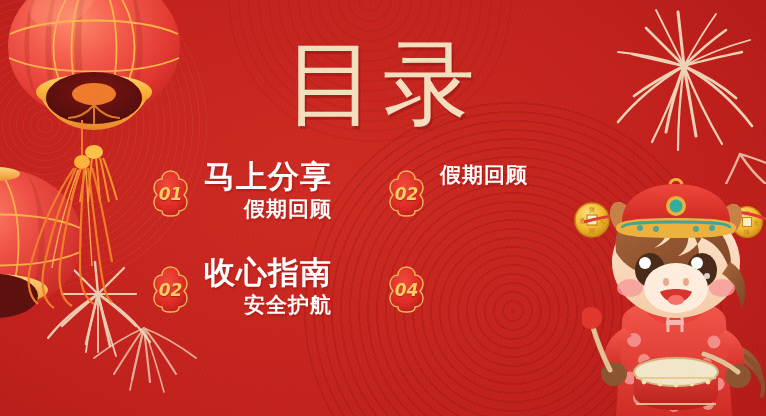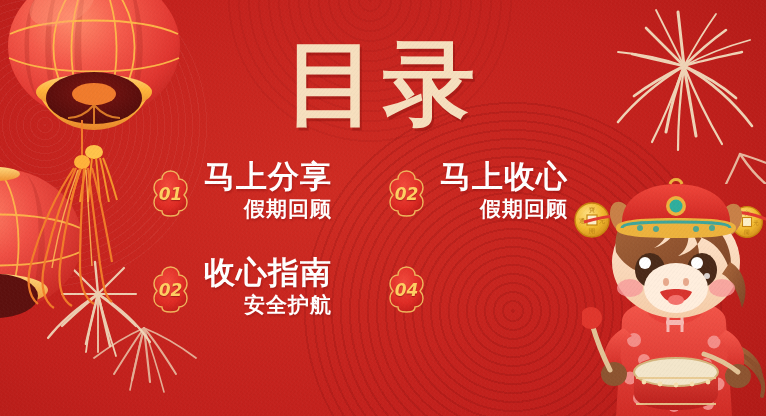--- a/index.html
+++ b/index.html
@@ -51,21 +51,21 @@
   }
 
   
   .title-wrap {
     position:absolute; left:0; top:38px; width:766px;
     text-align:center;
   }
   .title {
     font-family:"DejaVu Sans","Liberation Sans",sans-serif;
     font-size:92px; line-height:1;
-    font-weight:700;
+    font-weight:400;
     letter-spacing:6px;
     color:#f6dfbe;
     text-shadow:2px 3px 0 rgba(120,12,10,.35);
   }
 
   
   .menu {
     position:absolute; left:146px; top:160px;
     width:470px; height:180px;
     display:grid;
@@ -361,21 +361,20 @@
     </div>
 
     <div class="item">
       <div class="badge">
         <svg width="49" height="49" viewBox="0 0 49 49">
           <path d="M24.5 2 C29.5 2 33 5.5 33 10 C37.5 10 41 13.5 41 18.5 C41 23 38 26 38 26 C38 26 41 29 41 33.5 C41 38.5 37.5 42 33 42 C33 46.5 29.5 47 24.5 47 C19.5 47 16 46.5 16 42 C11.5 42 8 38.5 8 33.5 C8 29 11 26 11 26 C11 26 8 23 8 18.5 C8 13.5 11.5 10 16 10 C16 5.5 19.5 2 24.5 2 Z" fill="url(#bg1)" stroke="#f0b45c" stroke-width="1.4"></path>
         </svg>
         <span class="num">02</span>
       </div>
       <div class="texts">
-        <div class="t-main">马上收心</div>
         <div class="t-sub">假期回顾</div>
       </div>
     </div>
 
     <div class="item">
       <div class="badge">
         <svg width="49" height="49" viewBox="0 0 49 49">
           <path d="M24.5 2 C29.5 2 33 5.5 33 10 C37.5 10 41 13.5 41 18.5 C41 23 38 26 38 26 C38 26 41 29 41 33.5 C41 38.5 37.5 42 33 42 C33 46.5 29.5 47 24.5 47 C19.5 47 16 46.5 16 42 C11.5 42 8 38.5 8 33.5 C8 29 11 26 11 26 C11 26 8 23 8 18.5 C8 13.5 11.5 10 16 10 C16 5.5 19.5 2 24.5 2 Z" fill="url(#bg1)" stroke="#f0b45c" stroke-width="1.4"></path>
         </svg>
         <span class="num">02</span>

